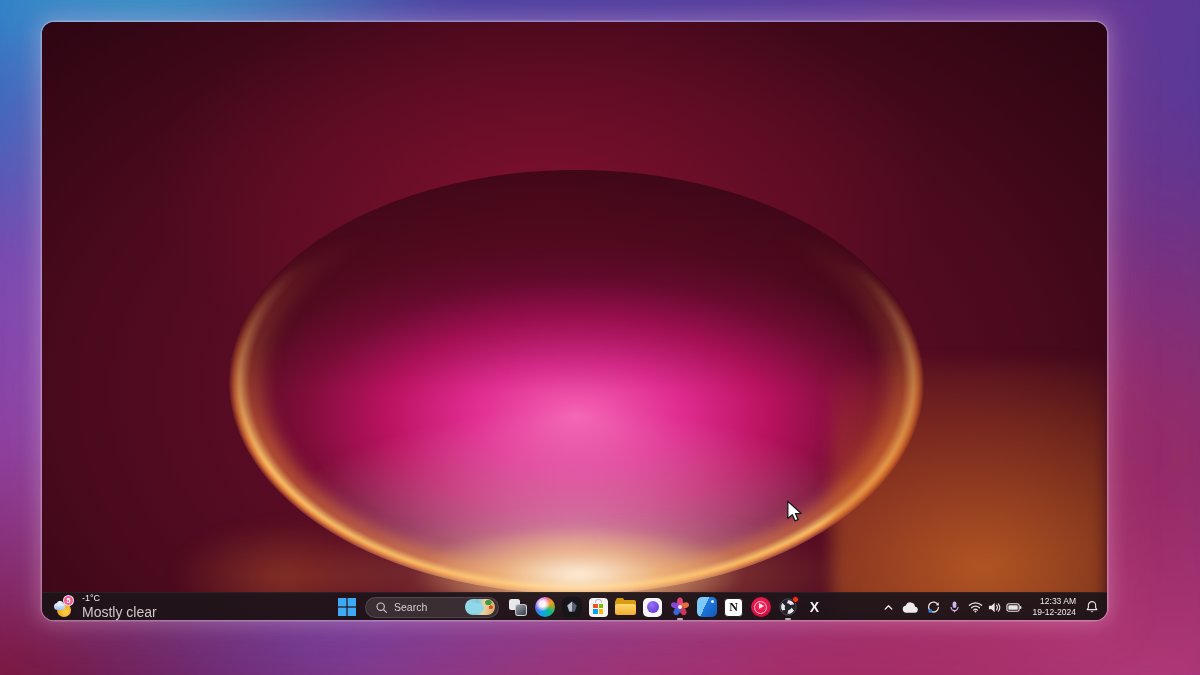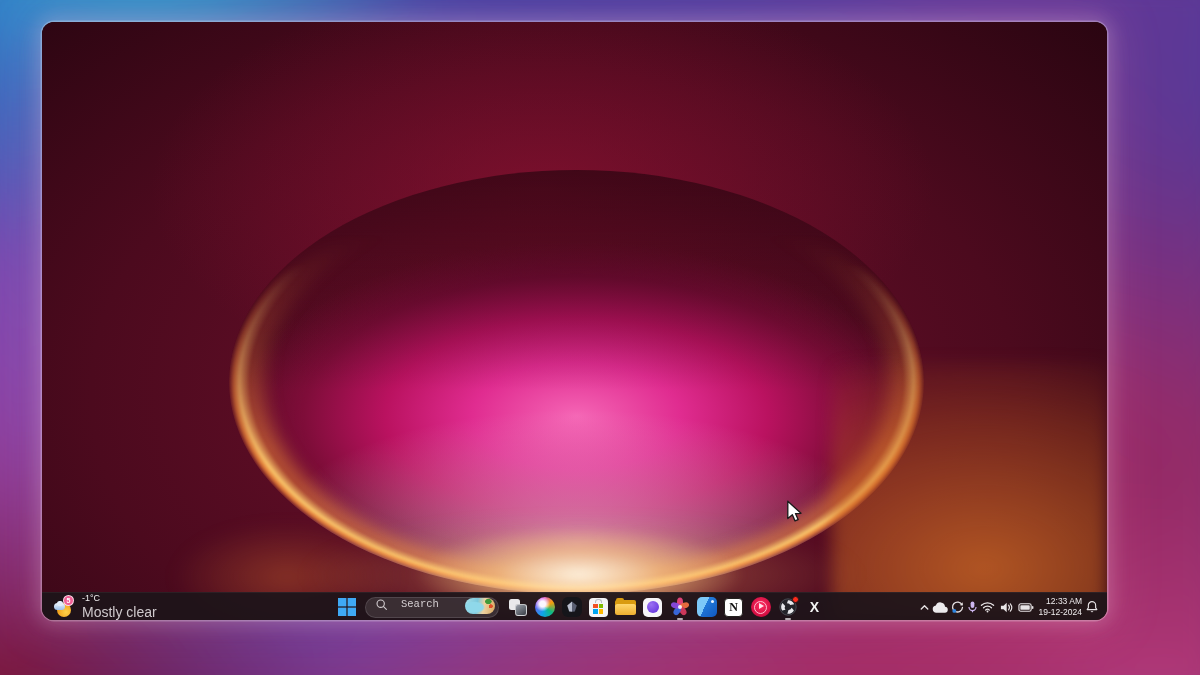--- a/index.html
+++ b/index.html
@@ -77,21 +77,21 @@
     display:flex; align-items:center; justify-content:center; }
   .w-text { display:flex; flex-direction:column; line-height:1.2; }
   .w-temp { font-size:9px; color:#f3f0f1; }
   .w-cond { font-size:14px; color:#cfc9cc; }
 
   
   .center-group { position:absolute; left:291px; top:0; height:28px; display:flex; align-items:center; }
   .start-btn { width:26px; height:28px; display:flex; align-items:center; justify-content:center; }
   .search-pill { width:134px; height:21px; margin:0 5px; border-radius:11px;
     background:rgba(62,50,56,.85); border:1px solid rgba(255,255,255,.12);
-    display:flex; gap:13px; padding:0 3px 0 9px;font-family:Liberation Mono, monospace; }
+    display:flex; align-items:center; gap:6px; padding:0 3px 0 9px; }
   .search-label { font-size:10.5px; color:#d5cfd2; flex:0 0 auto; }
   .search-thumb { margin-left:auto; width:30px; height:16px; border-radius:8px; overflow:hidden;
     background:
       radial-gradient(5px 4px at 78% 22%, #3f9a3a 60%, transparent 70%),
       radial-gradient(3px 3px at 86% 52%, #e05028 60%, transparent 72%),
       radial-gradient(15px 8px at 30% 58%, #8fd8ea 0 60%, transparent 75%),
       linear-gradient(100deg, #a8e0ea 0%, #7cc8dc 40%, #ecd2a2 62%, #d8a860 100%); }
 
   .app-slot { position:relative; width:27px; height:28px; display:flex; align-items:center; justify-content:center; }
   .run-dot { position:absolute; bottom:1px; left:50%; transform:translateX(-50%);
@@ -134,21 +134,21 @@
     background:radial-gradient(circle at 50% 42%, #ff2d60, #cc0a3e 78%); }
   .ytm-ring { position:absolute; inset:3.5px; border:1.3px solid rgba(255,205,220,.9); border-radius:50%; }
   .ytm-play { position:absolute; left:8px; top:6.3px; width:0; height:0;
     border-left:5px solid #ffe3ec; border-top:3.6px solid transparent; border-bottom:3.6px solid transparent; }
   .ico-obs { position:relative; width:20px; height:20px; }
   .obs-badge { position:absolute; right:-1px; top:-1px; width:7px; height:7px; border-radius:50%;
     background:#ff2a1a; border:1px solid #2a161a; }
   .ico-x { font-size:14px; font-weight:700; color:#f2f2f2; line-height:1; }
 
   
-  .tray { position:absolute; right:8px; top:0; height:28px; display:flex; align-items:center; gap:1px; }
+  .tray { position:absolute; right:8px; top:0; height:28px; display:flex; align-items:center; gap:7px; }
   .tray-item { display:flex; align-items:center; justify-content:center; height:28px; }
   .tri-tight { display:flex; align-items:center; gap:4px; }
   .clock { display:flex; flex-direction:column; align-items:flex-end; line-height:1.25;
     font-size:8.5px; color:#efecee; margin:0 2px 0 4px; white-space:nowrap; }
 
   svg { display:block; }
 </style>
 </head>
 <body>
 

